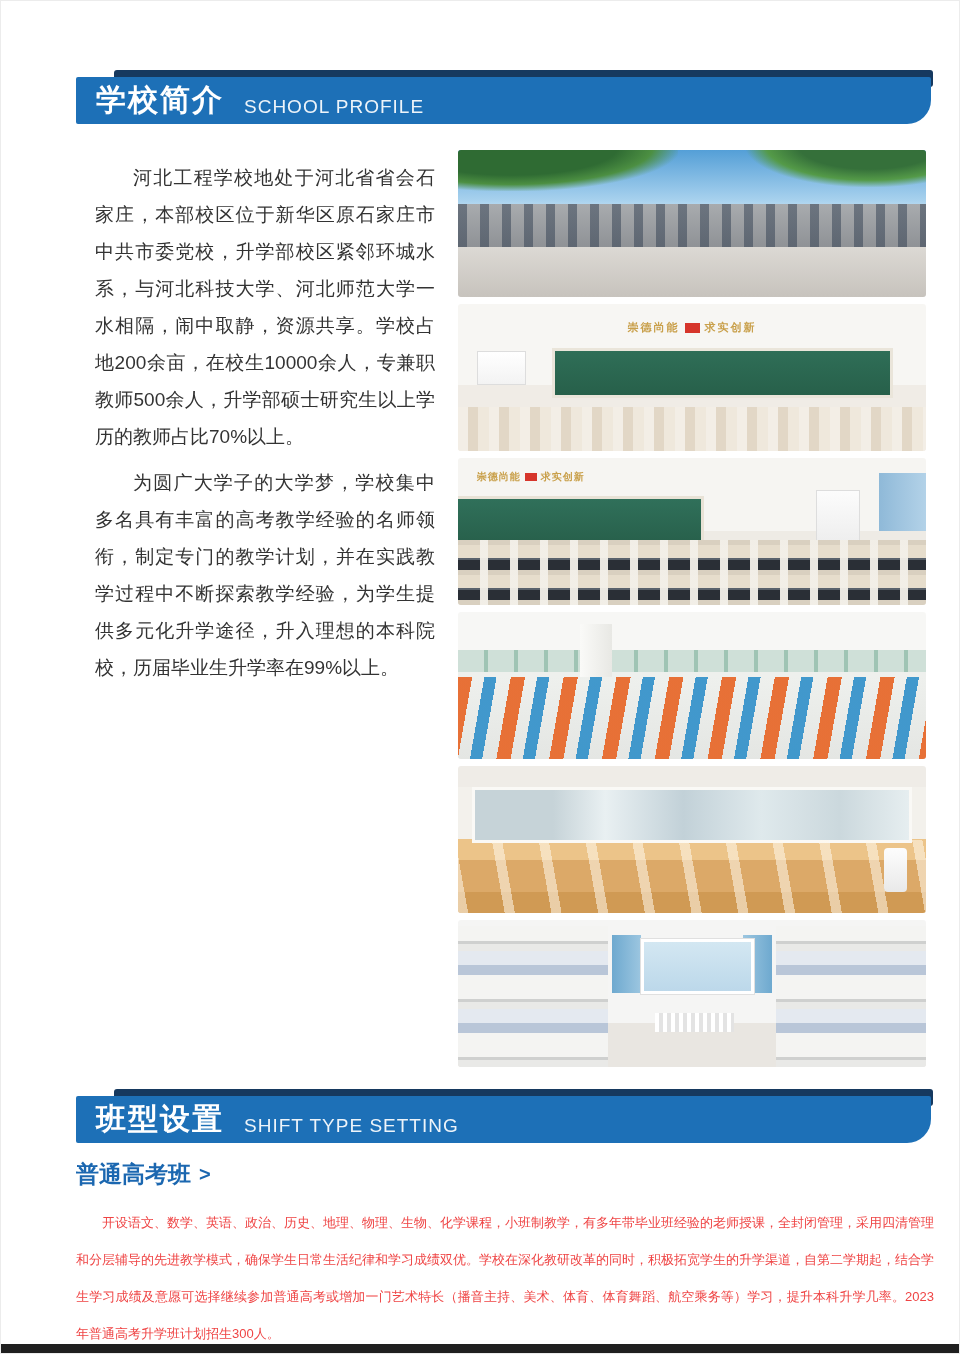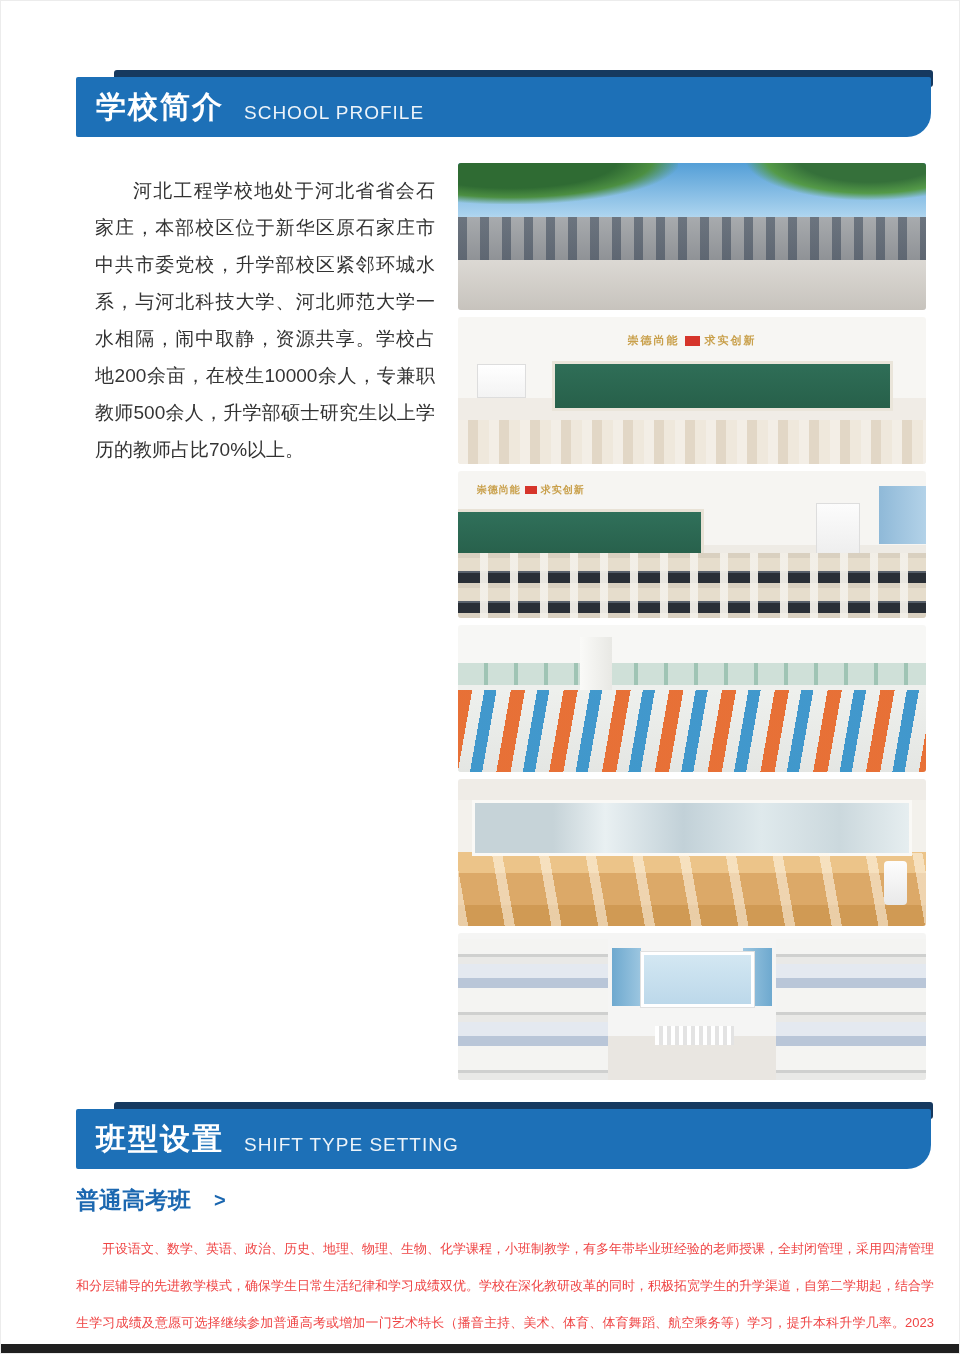--- a/index.html
+++ b/index.html
@@ -2,36 +2,36 @@
 <html><head>
 <meta charset="utf-8">
 <style>
   html,body{margin:0;padding:0;}
   body{
     width:960px;height:1354px;position:relative;background:#ffffff;
     font-family:"Liberation Sans","DejaVu Sans",sans-serif;
     box-sizing:border-box;border:1px solid #ececec;overflow:hidden;
   }
   
-  .banner-wrap{position:relative;height:67px;margin:0 28px 0 75px;}
+  .banner-wrap{position:relative;height:54px;margin:0 28px 0 75px;}
   .banner-fold{position:absolute;top:0;left:38px;right:-2px;height:17px;background:#16395f;border-radius:3px;}
   .banner-main{
     position:absolute;top:7px;left:0;right:0;bottom:0;background:#1d70b7;
     border-radius:2px 2px 24px 2px;display:flex;align-items:center;color:#fff;
   }
   .banner-cn{font-size:30px;font-weight:bold;margin-left:20px;letter-spacing:2px;}
   .banner-en{font-size:19px;margin-left:20px;margin-top:12px;color:rgba(255,255,255,.92);letter-spacing:1px;}
   
   .profile-row{display:flex;margin:26px 25px 0 85px;}
   .profile-text{width:358px;flex:0 0 358px;font-size:19px;line-height:37px;color:#333;text-align:justify;}
   .profile-text p{margin:9px;text-indent:2em;}
   .photo-grid-top{width:468px;margin-left:14px;display:grid;grid-template-columns:1fr;gap:7px 8px;}
   .photo-grid-top .ph{height:147px;border-radius:3px;}
   
-  .class-heading{margin:16px 0 0 75px;font-size:23px;font-weight:bold;color:#1b67b0;display:flex;align-items:center;gap:23px;}
+  .class-heading{margin:16px 0 0 75px;font-size:23px;font-weight:bold;color:#1b67b0;display:flex;align-items:center;gap:8px;}
   .class-heading .chev{font-size:20px;font-weight:bold;}
   .classes-paragraph{margin:14px 25px 0 75px;font-size:13px;line-height:37px;color:#ef4444;text-align:justify;text-indent:2em;}
   .photo-grid-bottom{margin:16px 25px 0 75px;display:grid;grid-template-columns:1fr 1fr 1fr;gap:8px 10px;}
   .photo-grid-bottom .ph{height:166px;border-radius:16px;}
   
   .footer-bar{position:absolute;left:0;right:0;bottom:0;height:9px;background:#1f1f1f;}
   
   .ph{position:relative;overflow:hidden;background:#eef0f2;}
   .ph>div{position:absolute;}
   
@@ -120,20 +120,21 @@
   <div class="banner-fold"></div>
   <div class="banner-main">
     <span class="banner-cn">学校简介</span>
     <span class="banner-en">SCHOOL PROFILE</span>
   </div>
 </div>
 
 <div class="profile-row">
   <div class="profile-text">
     <p>河北工程学校地处于河北省省会石家庄，本部校区位于新华区原石家庄市中共市委党校，升学部校区紧邻环城水系，与河北科技大学、河北师范大学一水相隔，闹中取静，资源共享。学校占地200余亩，在校生10000余人，专兼职教师500余人，升学部硕士研究生以上学历的教师占比70%以上。</p>
+    <p>为圆广大学子的大学梦，学校集中多名具有丰富的高考教学经验的名师领衔，制定专门的教学计划，并在实践教学过程中不断探索教学经验，为学生提供多元化升学途径，升入理想的本科院校，历届毕业生升学率在99%以上。</p>
   </div>
 
   <div class="photo-grid-top">
 
     <div class="ph sc-campus" title="campus building exterior with trees and blue sky">
       <div class="sky"></div>
       <div class="building"></div>
       <div class="ground"></div>
       <div class="foliage-l"></div>
       <div class="foliage-r"></div>

